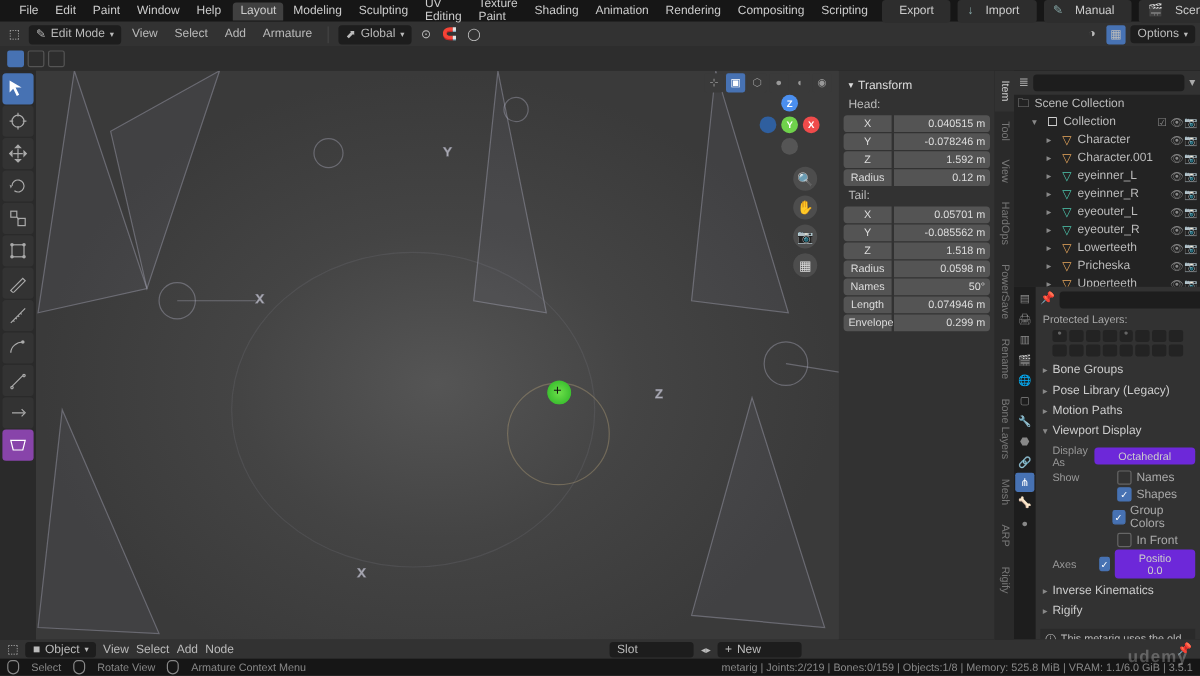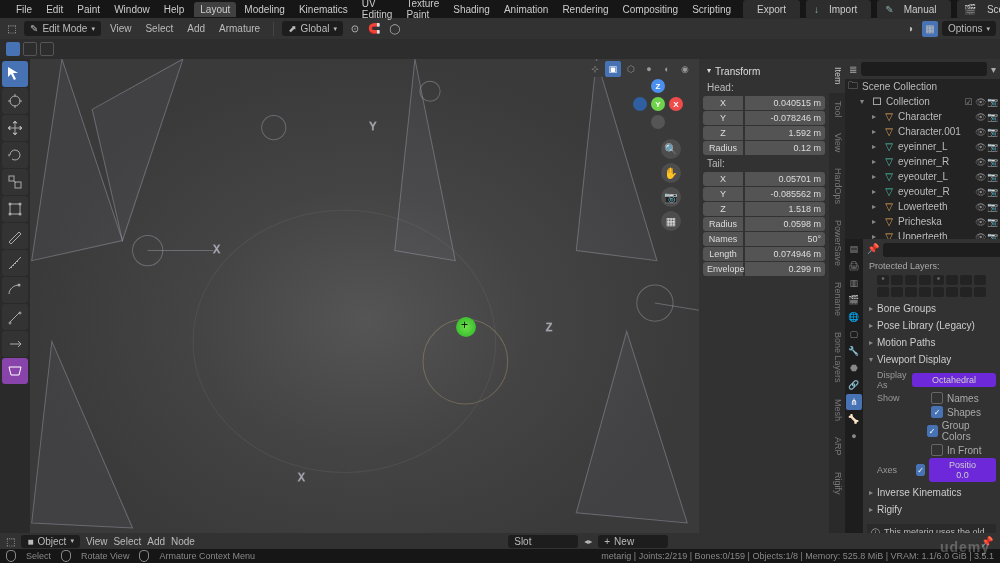--- a/index.html
+++ b/index.html
@@ -112,21 +112,21 @@
 <div class="menubar">
   <div class="logo"></div>
   <span>File</span>
   <span>Edit</span>
   <span>Paint</span>
   <span>Window</span>
   <span>Help</span>
   <div style="width:20px"></div>
   <span class="active" style="background:#404040;border-radius:3px 3px 0 0;">Layout</span>
   <span>Modeling</span>
-  <span>Kinematics</span>
+  <span>Sculpting</span>
   <span>UV Editing</span>
   <span>Texture Paint</span>
   <span>Shading</span>
   <span>Animation</span>
   <span>Rendering</span>
   <span>Compositing</span>
   <span>Scripting</span>
   <div class="spacer"></div>
   <div class="pill light">
       <span>Export</span>

